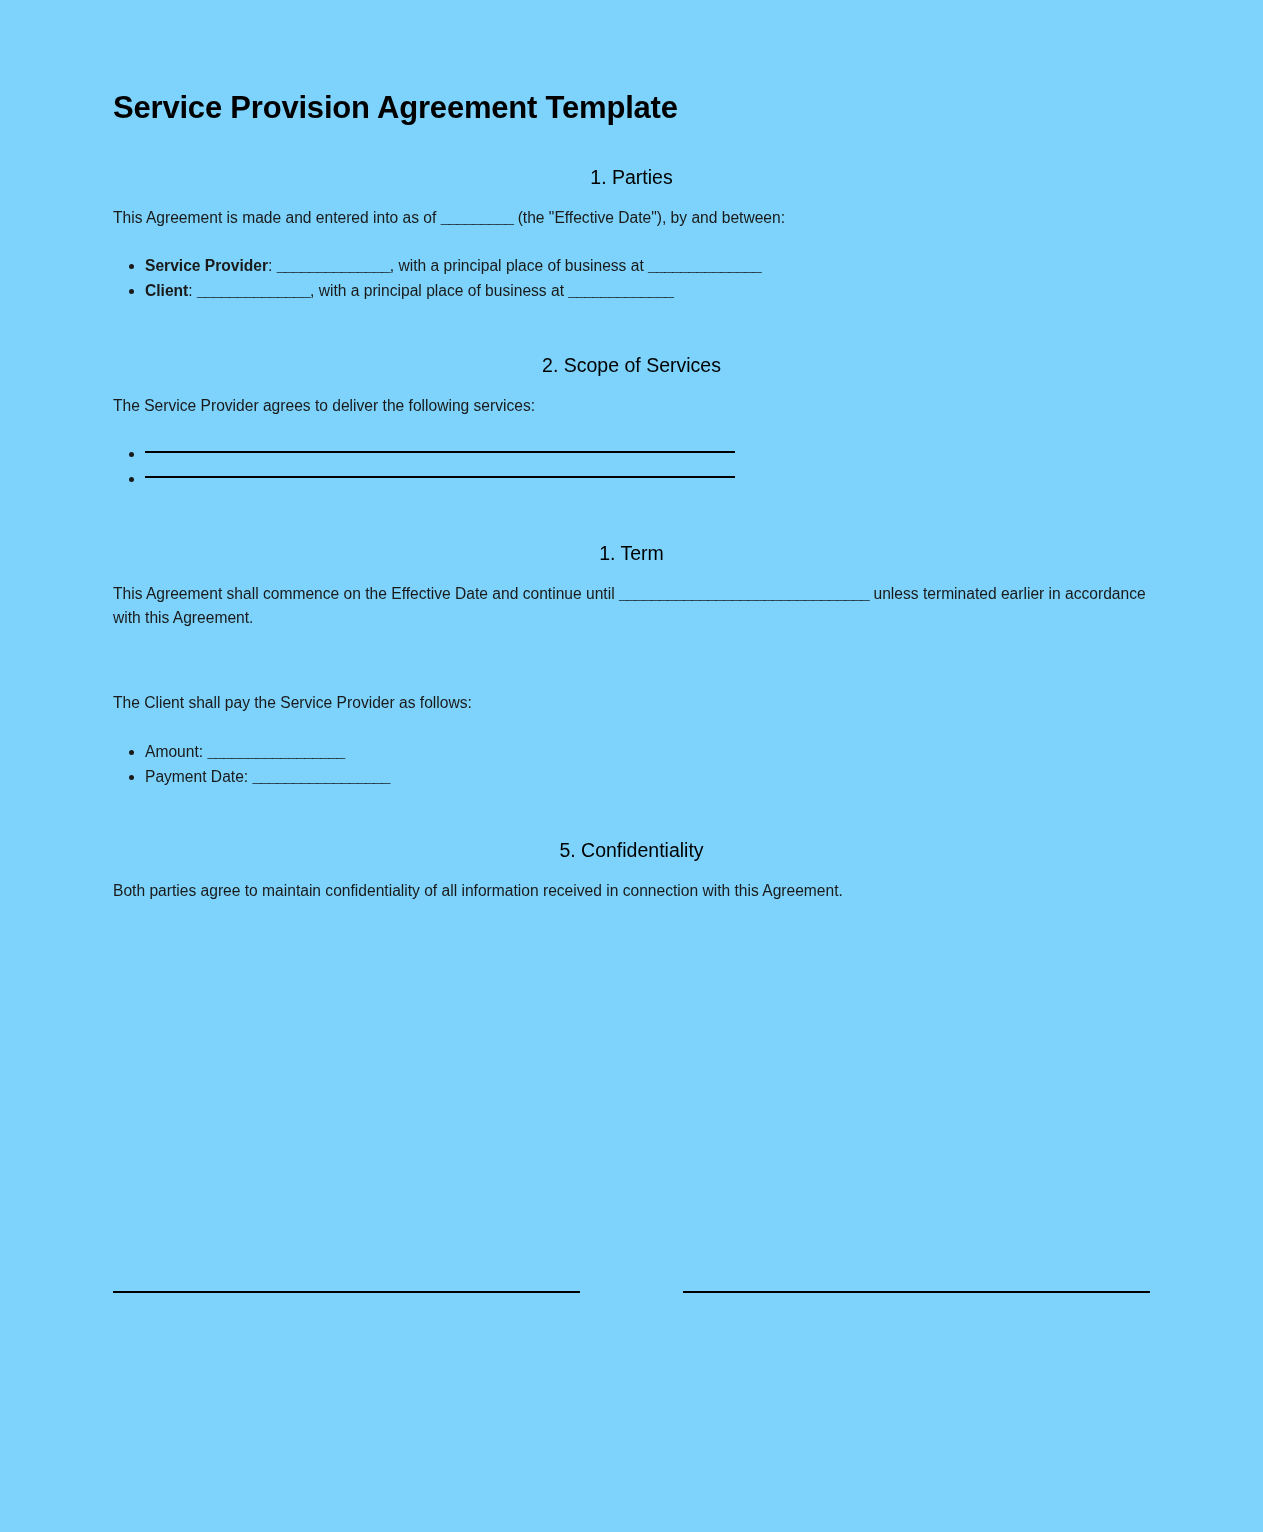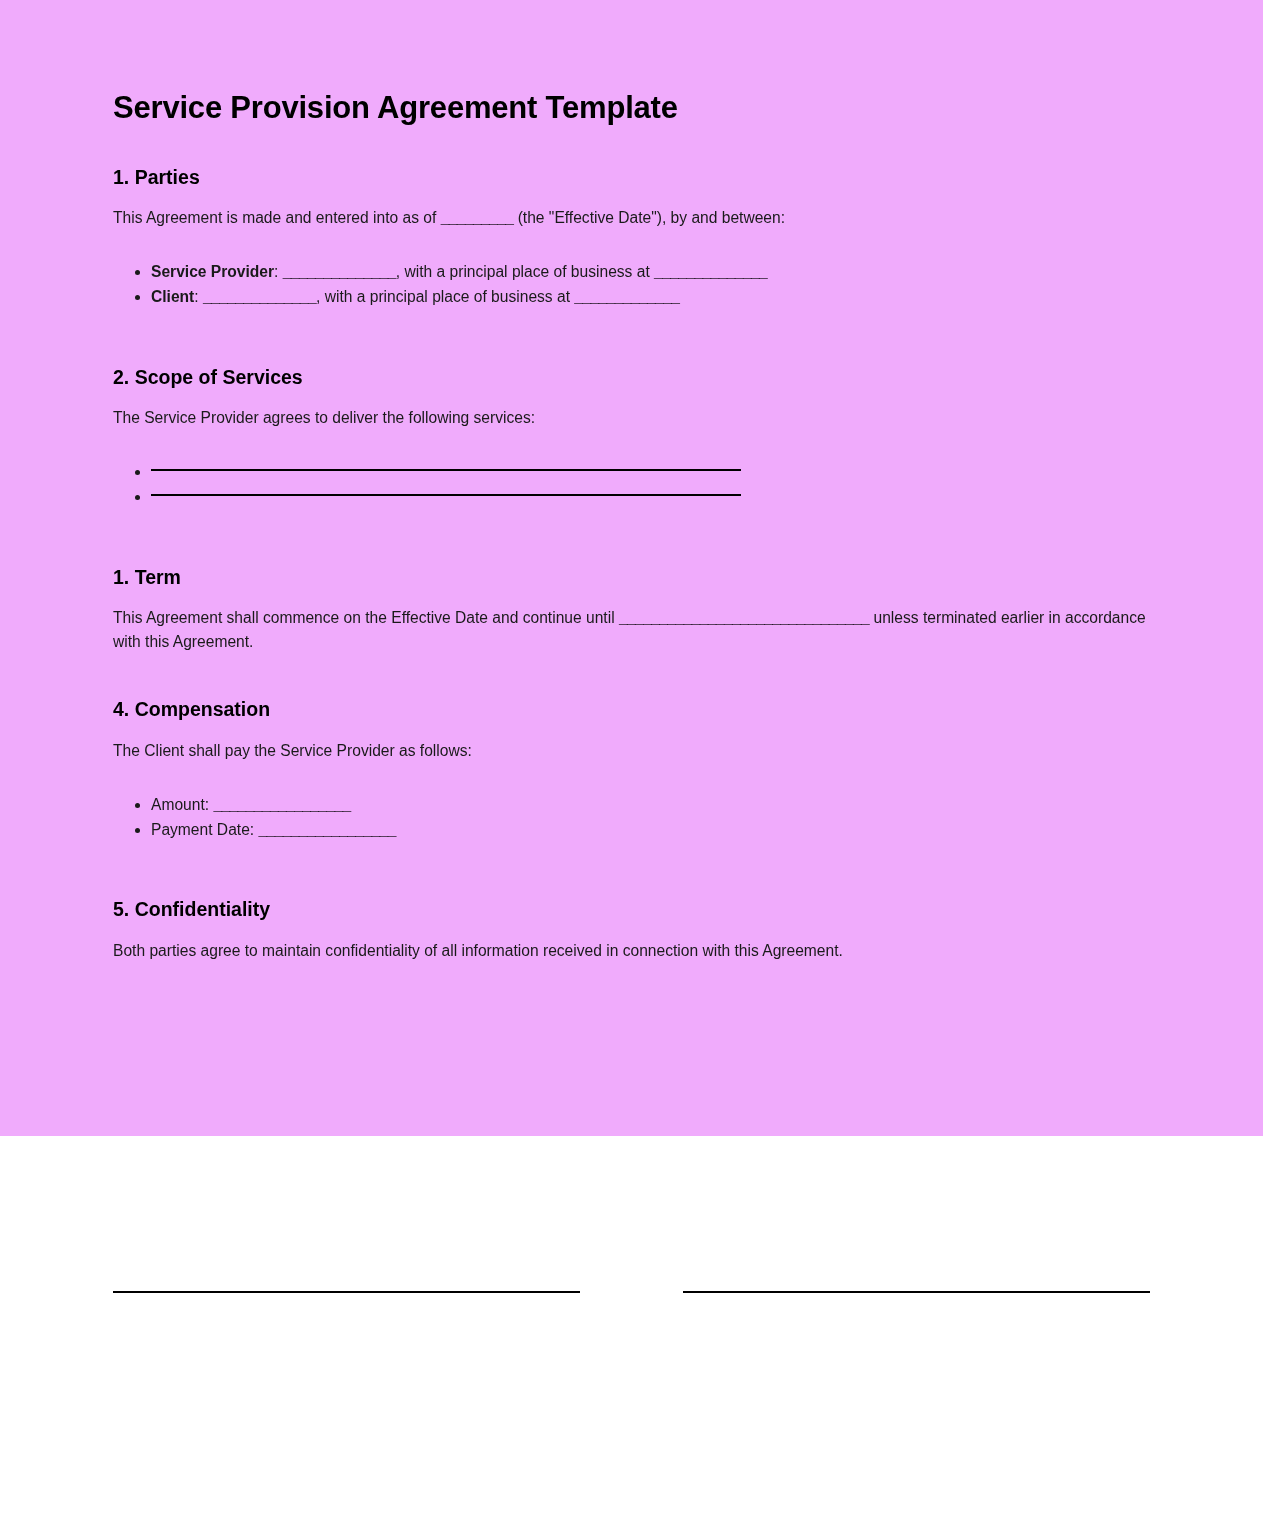--- a/index.html
+++ b/index.html
@@ -15,57 +15,58 @@
     font-family: "Liberation Sans", sans-serif;
     color: #1a1a1a;
     overflow: hidden;
   }
 
   .page {
     position: absolute;
     left: 0;
     top: 0;
     width: 1263px;
-    height: 1136px;
-    background: #f0abfc;
+    height: 1532px;
+    background: #7dd3fc;
     box-sizing: border-box;
     padding: 90px 113px 0 113px;
   }
 
   .doc-title {
     font-size: 31px;
     font-weight: bold;
     line-height: 1.15;
     letter-spacing: -0.2px;
     margin: 0 0 0 0;
     color: #000000;
   }
 
   .section {
     margin: 0;
   }
 
   .section-heading {
     font-size: 19.5px;
-    font-weight: bold;
+    font-weight: normal;
     color: #000000;
     margin: 0;
     line-height: 1.2;
+    text-align: center;
   }
 
   .para {
     font-size: 15.6px;
     line-height: 1.55;
     color: #1a1a1a;
     margin: 0;
   }
 
   ul.bullets {
     list-style: disc;
-    margin: 12px;
+    margin: 6px;
     padding-left: 26px;
   }
   ul.bullets > li {
     font-size: 15.6px;
     line-height: 1.62;
     color: #1a1a1a;
     margin: 0;
     padding: 0;
   }
   ul.bullets > li::marker {
@@ -154,21 +155,20 @@
 
   <div class="section">
     <h2 class="section-heading">1. Term</h2>
     <div class="gap-h2p"></div>
     <p class="para"><span>This Agreement shall commence on the Effective Date and continue until </span><span class="blank">_______________________________</span><span> unless terminated earlier in accordance with this Agreement.</span></p>
   </div>
 
   <div class="gap-sec-lg"></div>
 
   <div class="section">
-    <h2 class="section-heading">4. Compensation</h2>
     <div class="gap-h2p"></div>
     <p class="para">The Client shall pay the Service Provider as follows:</p>
     <div class="gap-p2list"></div>
     <ul class="bullets">
       <li><span>Amount: </span><span class="blank">_________________</span></li>
       <li><span>Payment Date: </span><span class="blank">_________________</span></li>
     </ul>
   </div>
 
   <div class="gap-sec-lg"></div>

